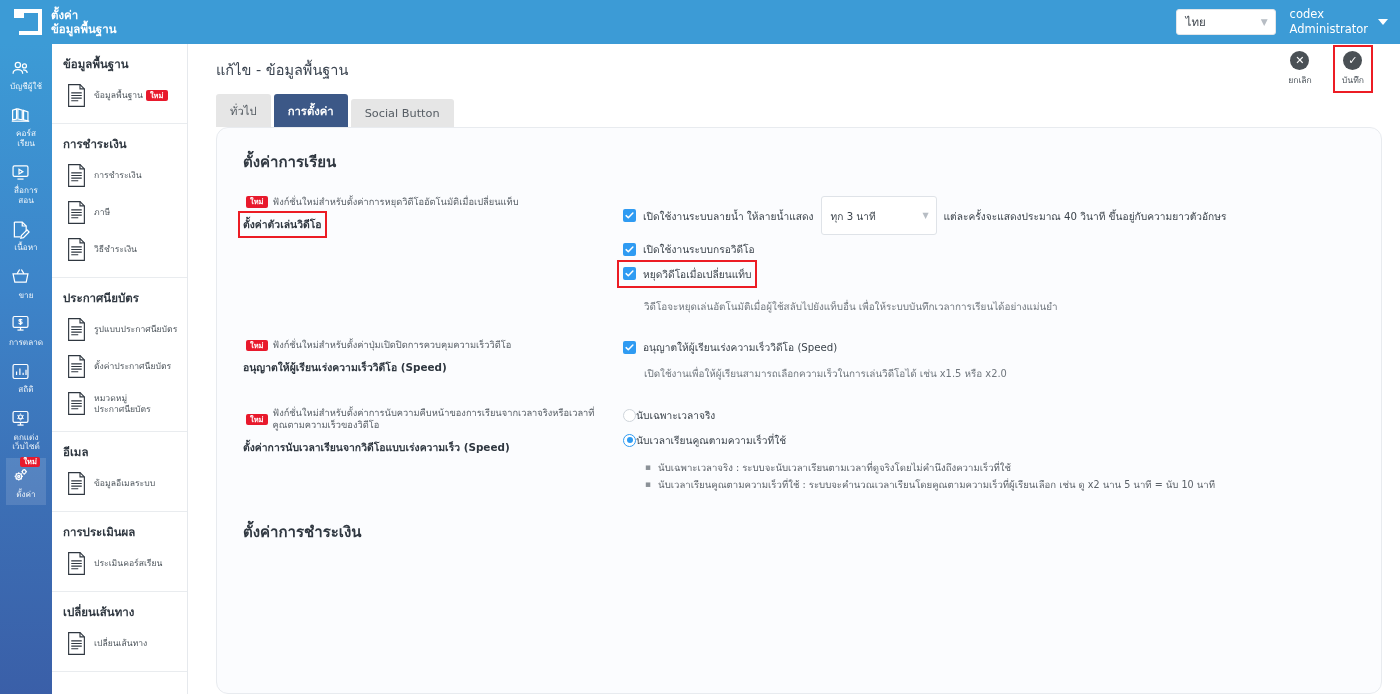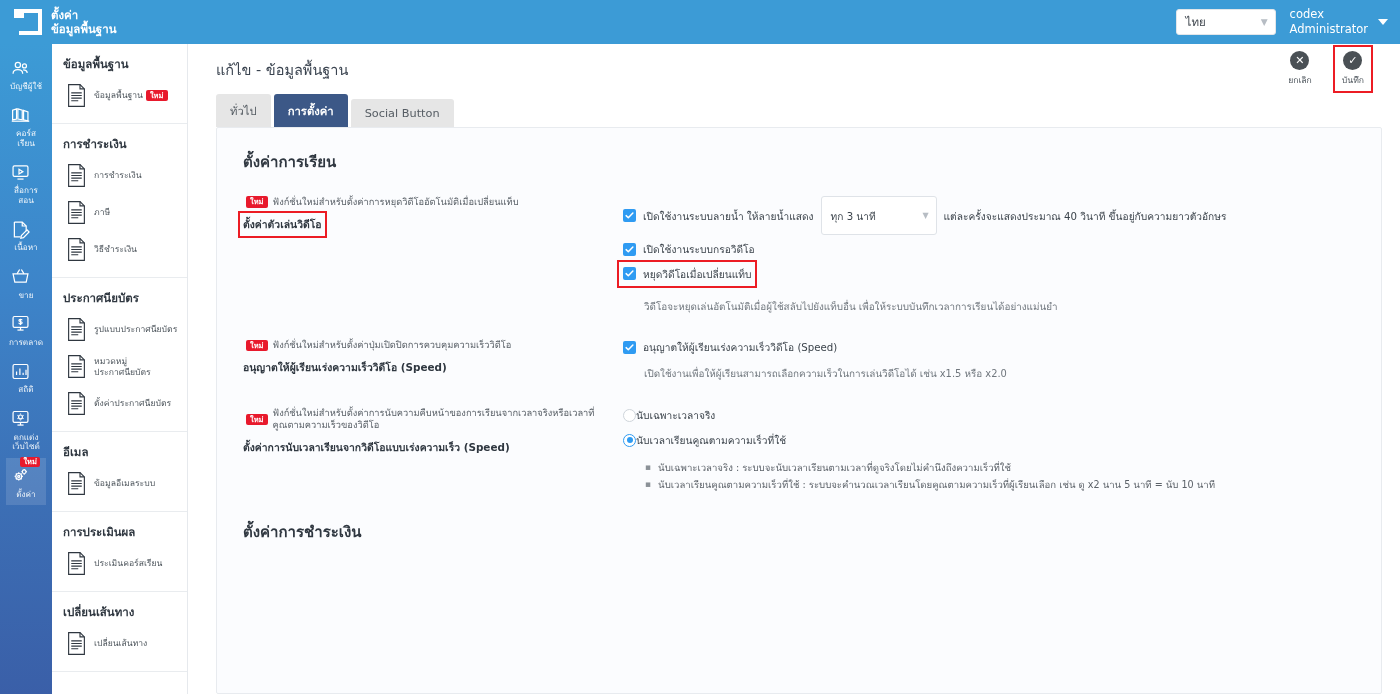--- a/index.html
+++ b/index.html
@@ -99,21 +99,21 @@
   .tabs-row { padding: 0 0 0 28px; display: flex; align-items: flex-end; gap: 3px; height: 33px; flex: 0 0 33px; }
   .tab {
     padding: 8px 14px 7px; font-size: 11.3px; border-radius: 3px 3px 0 0; cursor: pointer;
     background: #e6e6e6; color: #555c63;
   }
   .tab.active { background: #3c5887; color: #fff; font-weight: 700; }
 
   
   .card-wrap { flex: 1 1 auto; padding: 0 18px 0 28px; min-height: 0; overflow: hidden; }
   .card {
-    background: #fbfcfe; border: 1px solid #e8ebef; border-radius: 2px;
+    background: #fbfcfe; border: 1px solid #e8ebef; border-radius: 12px;
     height: 100%; padding: 22px 26px 10px 26px; overflow: hidden; position: relative;
   }
   .section-title { font-size: 15px; font-weight: 700; color: #2f3740; margin-bottom: 22px; }
   .setting-row { display: flex; align-items: flex-start; margin-bottom: 26px; }
   .sr-left { width: 380px; flex: 0 0 380px; padding-right: 14px; }
   .sr-note { font-size: 9.3px; color: #585f66; margin-bottom: 5px; display: flex; align-items: center; gap: 5px; line-height: 1.3; }
   .sr-label { font-size: 10.4px; font-weight: 700; color: #2f3740; display: inline-block; }
   .hl-box { outline: 2px solid #ec1c24; outline-offset: 3px; }
   .sr-right { flex: 1 1 auto; min-width: 0; }
 
@@ -348,31 +348,31 @@
             <span class="subnav-label">รูปแบบประกาศนียบัตร</span>
           </div>
           <div class="subnav-item">
             <span class="doc-icon">
               <svg viewBox="0 0 24 28" fill="none" stroke="#2f3740" stroke-width="1.3">
                 <path d="M3 1.5h13l5 5v20H3z"></path>
                 <path d="M16 1.5V6.5h5"></path>
                 <path d="M6 11h12M6 14h12M6 17h12M6 20h8"></path>
               </svg>
             </span>
+            <span class="subnav-label">ตั้งค่าประกาศนียบัตร</span>
+          </div>
+          <div class="subnav-item">
+            <span class="doc-icon">
+              <svg viewBox="0 0 24 28" fill="none" stroke="#2f3740" stroke-width="1.3">
+                <path d="M3 1.5h13l5 5v20H3z"></path>
+                <path d="M16 1.5V6.5h5"></path>
+                <path d="M6 11h12M6 14h12M6 17h12M6 20h8"></path>
+              </svg>
+            </span>
             <span class="subnav-label">หมวดหมู่ประกาศนียบัตร</span>
-          </div>
-          <div class="subnav-item">
-            <span class="doc-icon">
-              <svg viewBox="0 0 24 28" fill="none" stroke="#2f3740" stroke-width="1.3">
-                <path d="M3 1.5h13l5 5v20H3z"></path>
-                <path d="M16 1.5V6.5h5"></path>
-                <path d="M6 11h12M6 14h12M6 17h12M6 20h8"></path>
-              </svg>
-            </span>
-            <span class="subnav-label">ตั้งค่าประกาศนียบัตร</span>
           </div>
         </div>
         <div class="subnav-group">
           <div class="subnav-title">อีเมล</div>
           <div class="subnav-item">
             <span class="doc-icon">
               <svg viewBox="0 0 24 28" fill="none" stroke="#2f3740" stroke-width="1.3">
                 <path d="M3 1.5h13l5 5v20H3z"></path>
                 <path d="M16 1.5V6.5h5"></path>
                 <path d="M6 11h12M6 14h12M6 17h12M6 20h8"></path>

